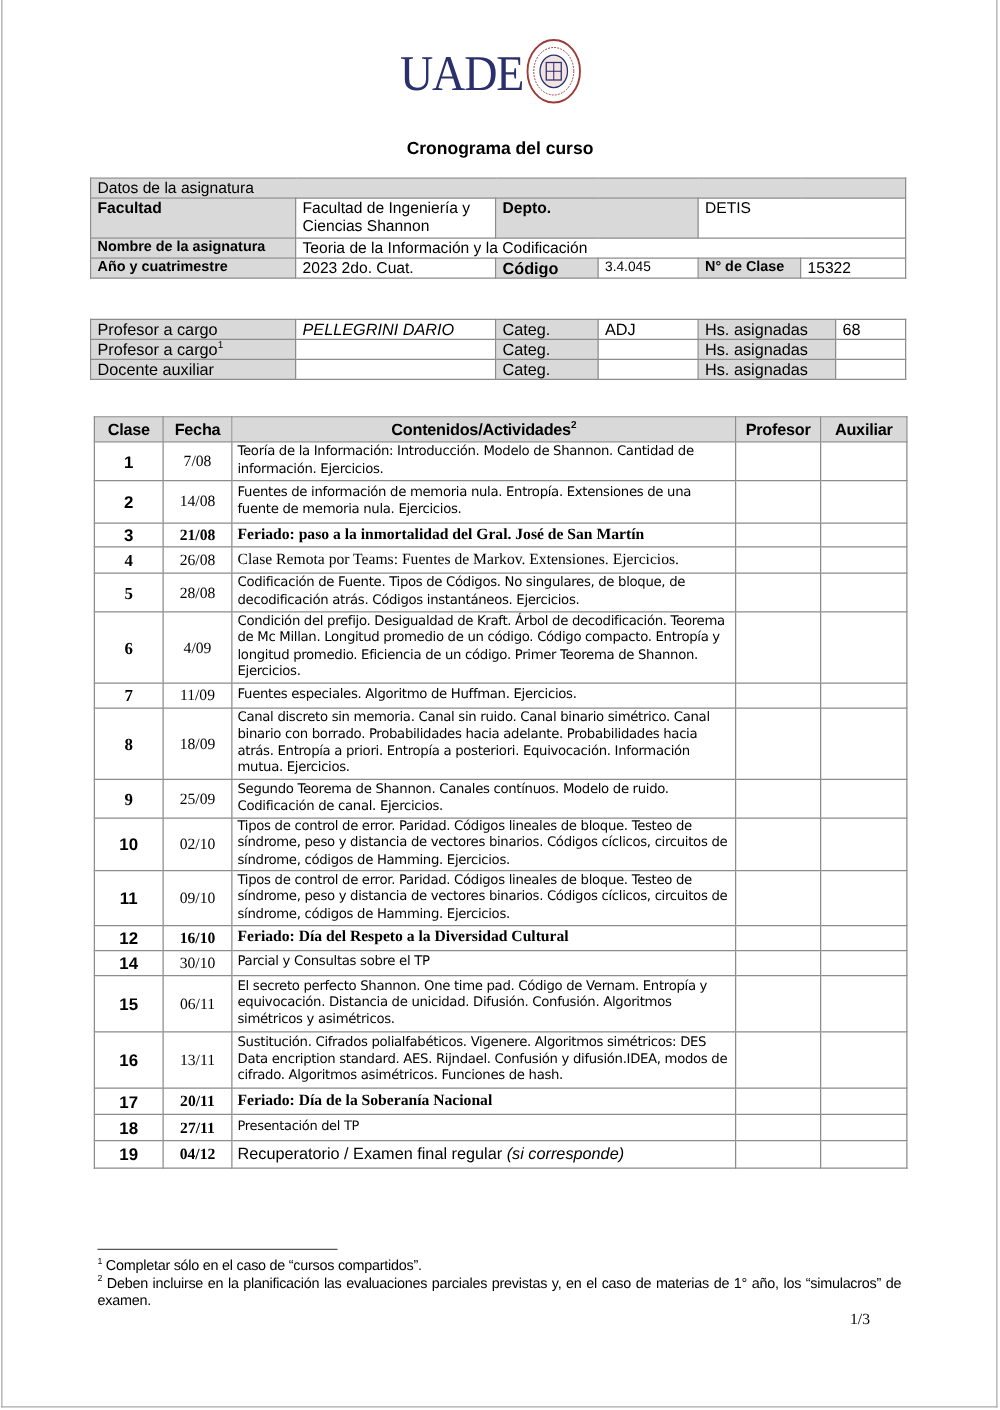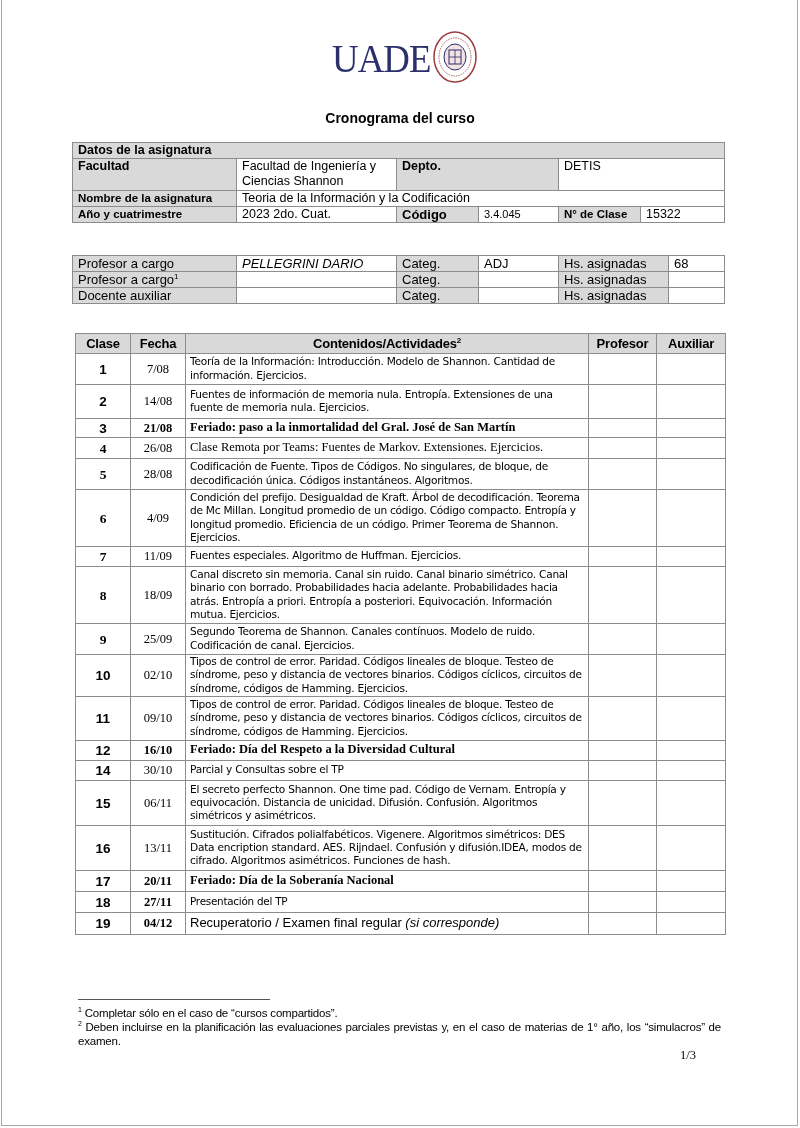--- a/index.html
+++ b/index.html
@@ -1,27 +1,27 @@
 <!DOCTYPE html>
 <html><head>
 <meta charset="utf-8">
 <style>
   * { box-sizing: border-box; margin: 0; padding: 0; }
   html, body { width: 800px; height: 1128px; background: #ffffff; overflow: hidden; }
   body { position: relative; font-family: "Liberation Sans", sans-serif; color: #000; }
   .frame { position: absolute; left: 1px; top: 0; width: 797px; height: 1126px; border: 1px solid #a9a9a9; border-top: none; }
-  .logo { position: absolute; left: 332px; top: 28px; width: 146px; height: 60px; display: flex; align-items: center; }
+  .logo { position: absolute; left: 320px; top: 28px; width: 146px; height: 60px; display: flex; align-items: center; }
   .logo-text { font-family: "Liberation Serif", serif; font-size: 40px; color: #2b2f6b; letter-spacing: -1px; font-weight: normal; transform: scaleX(0.92); transform-origin: left center; }
   .seal { position: absolute; left: 100px; top: 2px; width: 46px; height: 54px; }
   .title { position: absolute; left: 0; width: 800px; top: 110px; text-align: center; font-weight: bold; font-size: 14px; }
 
   table { border-collapse: collapse; position: absolute; table-layout: fixed; }
   td, th { border: 1px solid #8c8c8c; padding: 0 5px; vertical-align: top; font-size: 12.5px; line-height: 15px; overflow: hidden; white-space: nowrap; }
   .g { background: #d9d9d9; }
-  .b { font-weight: bold; margin-top: 17px; }
+  .b { font-weight: normal; margin-top: 17px; }
 
   #t1 { left: 72px; top: 142px; width: 652px; }
   #t1 td { height: 16px; }
   #t1 .lab { font-weight: bold; font-size: 12.5px; }
   #t1 .small { font-size: 11.5px; }
 
   #t2 { left: 72px; top: 255px; width: 652px; }
   #t2 td { height: 16px; font-family: "Liberation Sans", sans-serif; font-size: 13px; line-height: 15px; transform-origin: left; }
 
   #t3 { left: 75px; top: 333px; width: 650px; }
@@ -176,21 +176,21 @@
     <tr style="height:21px">
         <td class="num" style="font-family:'Liberation Serif',serif">4</td>
         <td class="date">26/08</td>
         <td class="content serifmix">Clase Remota por Teams: Fuentes de Markov. Extensiones. Ejercicios.</td>
         <td></td>
         <td></td>
       </tr>
     <tr style="height:31px">
         <td class="num" style="font-family:'Liberation Serif',serif">5</td>
         <td class="date">28/08</td>
-        <td class="content">Codificación de Fuente. Tipos de Códigos. No singulares, de bloque, de decodificación única. Códigos instantáneos. Algoritmos.</td>
+        <td class="content">Codificación de Fuente. Tipos de Códigos. No singulares, de bloque, de decodificación atrás. Códigos instantáneos. Ejercicios.</td>
         <td></td>
         <td></td>
       </tr>
     <tr style="height:57px">
         <td class="num" style="font-family:'Liberation Serif',serif">6</td>
         <td class="date">4/09</td>
         <td class="content">Condición del prefijo. Desigualdad de Kraft. Árbol de decodificación. Teorema de Mc Millan. Longitud promedio de un código. Código compacto. Entropía y longitud promedio. Eficiencia de un código. Primer Teorema de Shannon. Ejercicios.</td>
         <td></td>
         <td></td>
       </tr>

